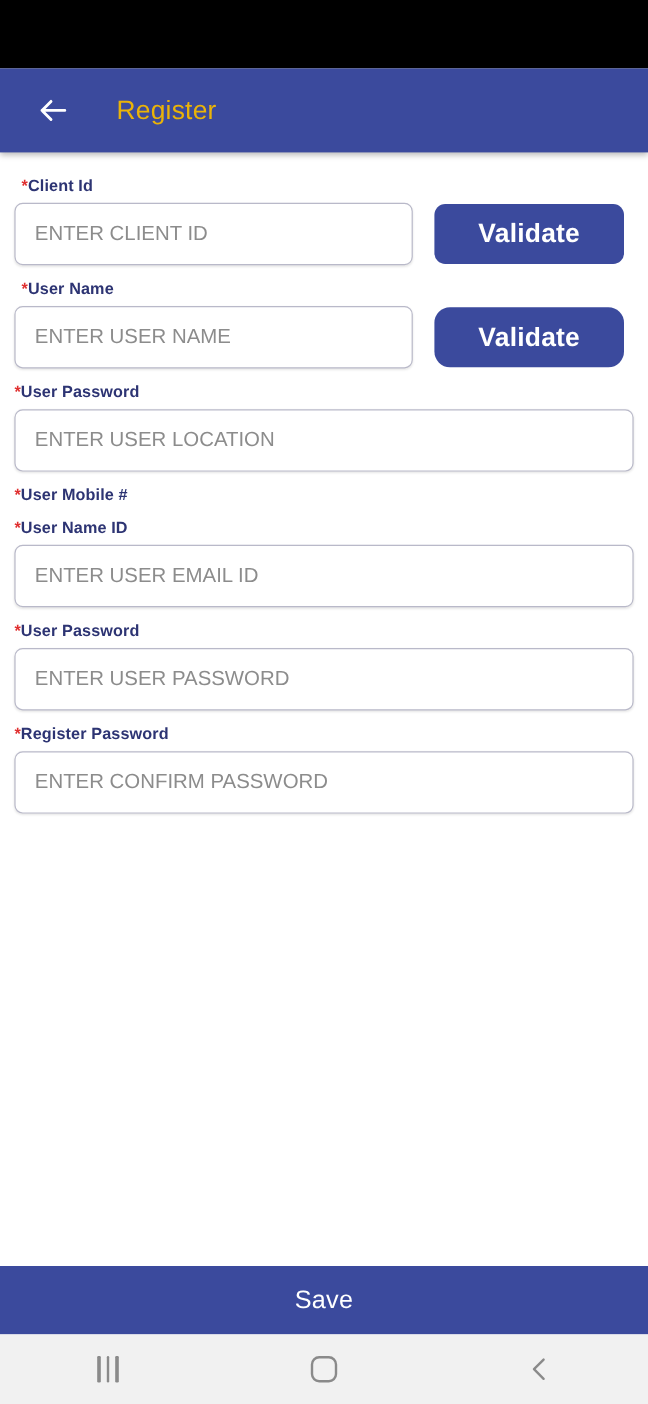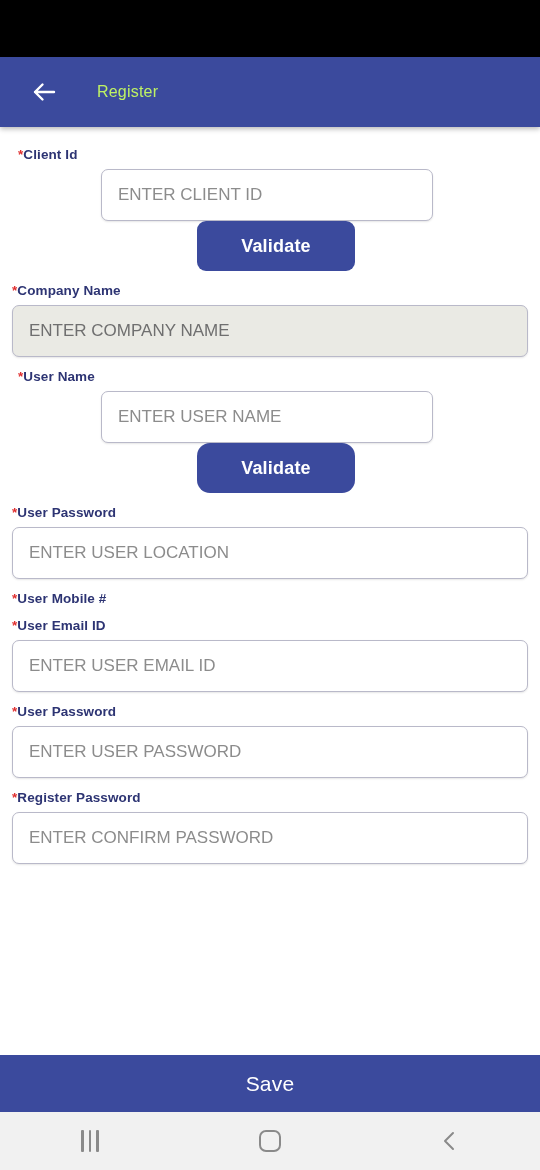--- a/index.html
+++ b/index.html
@@ -46,22 +46,22 @@
   }
   .back-btn {
     width: 40px;
     height: 40px;
     display: flex;
     align-items: center;
     justify-content: center;
     flex: 0 0 auto;
   }
   .app-title {
-    color: #bef264;
-    font-size: 16px;
+    color: #eab308;
+    font-size: 22px;
     font-weight: 400;
     margin-left: 33px;
     letter-spacing: 0.2px;
   }
 
   
   .form-body {
     flex: 1 1 auto;
     background: #ffffff;
     padding-top: 20px;
@@ -88,21 +88,20 @@
     padding-left: 6px;
   }
   .req-star {
     color: #e03030;
     font-weight: bold;
   }
 
   .field-row {
     display: flex;
     align-items: center;
-    flex-direction: column;
   }
 
   .text-input {
     box-sizing: border-box;
     width: 100%;
     height: 52px;
     border: 1px solid #b9b9c9;
     border-radius: 7px;
     background: #ffffff;
     font-family: "Liberation Sans", sans-serif;
@@ -134,21 +133,21 @@
   .validate-btn {
     flex: 0 0 auto;
     width: 158px;
     height: 50px;
     margin-left: 18px;
     background: #3b4a9d;
     color: #ffffff;
     border: none;
     border-radius: 9px;
     font-family: "Liberation Sans", sans-serif;
-    font-size: 18px;
+    font-size: 22px;
     font-weight: bold;
     letter-spacing: 0.2px;
     cursor: pointer;
   }
   .validate-btn.round {
     border-radius: 13px;
   }
 
   
   .save-bar {
@@ -221,26 +220,20 @@
   <div class="form-body">
 
     <div class="field-group indented">
       <div class="field-label"><span class="req-star">*</span><span>Client Id</span></div>
       <div class="field-row">
         <input class="text-input input-short" type="text" placeholder="ENTER CLIENT ID" style="">
         <button class="validate-btn">Validate</button>
       </div>
     </div>
 
-    <div class="field-group">
-      <div class="field-label"><span class="req-star">*</span><span>Company Name</span></div>
-      <div class="field-row">
-        <input class="text-input disabled" type="text" disabled="" placeholder="ENTER COMPANY NAME" style="">
-      </div>
-    </div>
 
     <div class="field-group indented">
       <div class="field-label"><span class="req-star">*</span><span>User Name</span></div>
       <div class="field-row">
         <input class="text-input input-short" type="text" placeholder="ENTER USER NAME" style="">
         <button class="validate-btn round">Validate</button>
       </div>
     </div>
 
     <div class="field-group">
@@ -248,21 +241,21 @@
       <div class="field-row">
         <input class="text-input" type="text" placeholder="ENTER USER LOCATION" style="">
       </div>
     </div>
 
     <div class="field-group">
       <div class="field-label"><span class="req-star">*</span><span>User Mobile #</span></div>
     </div>
 
     <div class="field-group">
-      <div class="field-label"><span class="req-star">*</span><span>User Email ID</span></div>
+      <div class="field-label"><span class="req-star">*</span><span>User Name ID</span></div>
       <div class="field-row">
         <input class="text-input" type="text" placeholder="ENTER USER EMAIL ID" style="">
       </div>
     </div>
 
     <div class="field-group">
       <div class="field-label"><span class="req-star">*</span><span>User Password</span></div>
       <div class="field-row">
         <input class="text-input" type="text" placeholder="ENTER USER PASSWORD" style="">
       </div>

